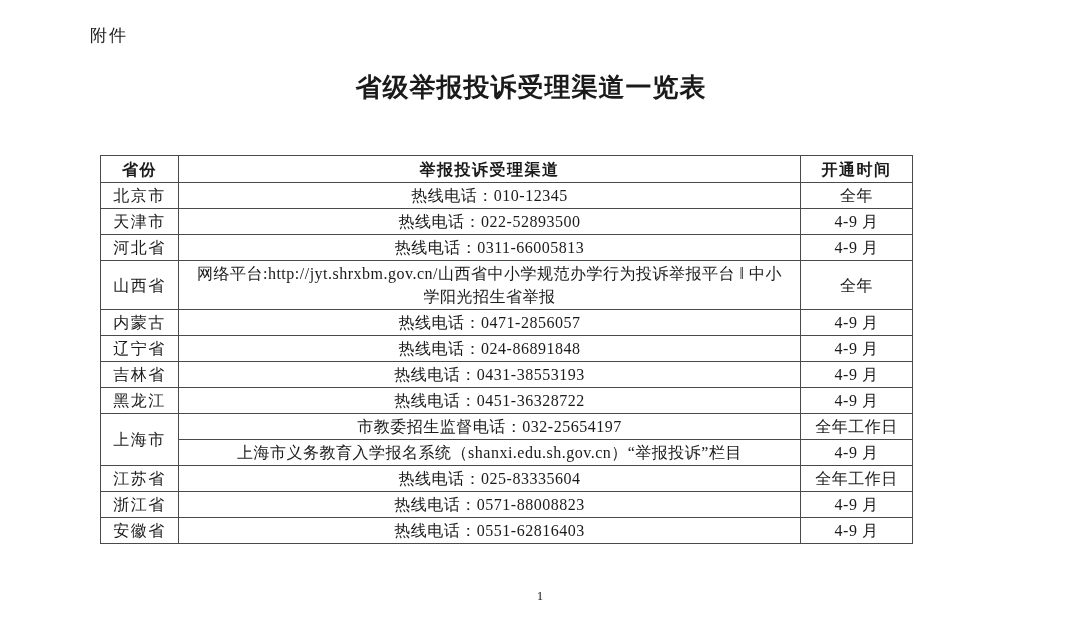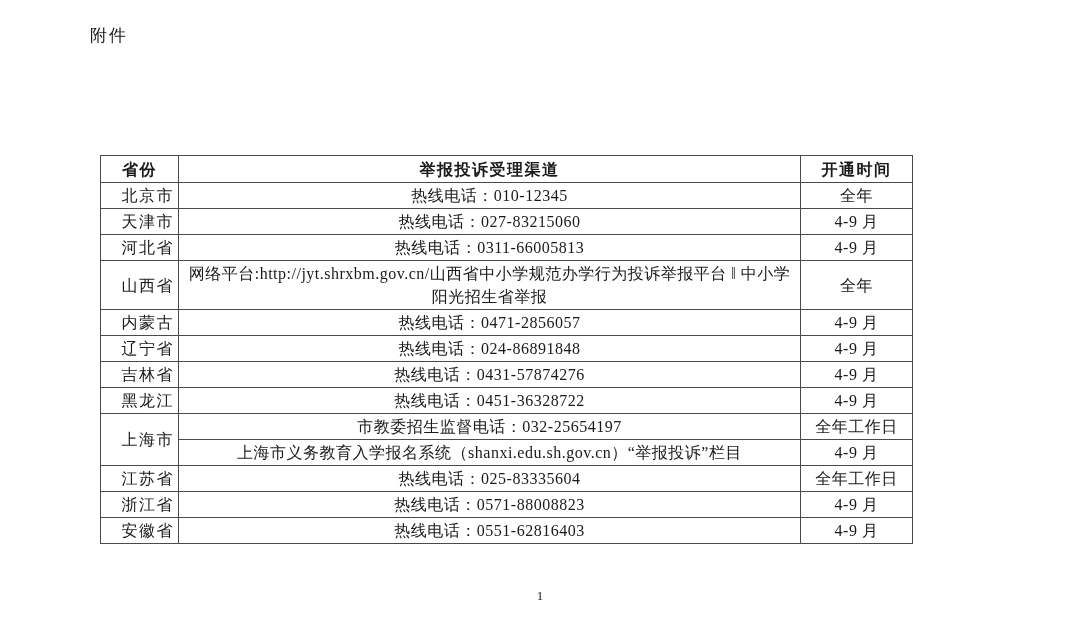--- a/index.html
+++ b/index.html
@@ -24,61 +24,62 @@
     position: absolute; left: 100px; top: 155px;
     width: 812px;
     border-collapse: collapse;
     table-layout: fixed;
     font-size: 16px;
   }
   .channels-table th, .channels-table td {
     border: 1px solid #4a4a4a;
     text-align: center;
     vertical-align: middle;
-    padding: 1px 4px;
+    padding: 1px 12px;
     line-height: 23px;
     letter-spacing: 0.5px;
   }
   .channels-table th { font-weight: bold; height: 27px; letter-spacing: 1.5px; }
   .channels-table td { height: 26px; }
   .col-province { width: 78px; }
   .col-channel  { width: 622px; }
   .col-time     { width: 112px; }
-  td.province { letter-spacing: 1.5px; text-align: right; }
+  td.province { letter-spacing: 1.5px; }
   td.channel  { word-break: break-all; margin-left: 36px; }
   .page-number {
     position: absolute; left: 0; top: 588px; width: 1080px;
     text-align: center; font-size: 13px;
   }
 </style>
 </head>
 <body>
 
 <div class="page">
 
   <div class="attachment">附件</div>
 
+  <div class="title">省级举报投诉受理渠道一览表</div>
 
   <table class="channels-table">
     <thead>
       <tr>
         <th class="col-province">省份</th>
         <th class="col-channel">举报投诉受理渠道</th>
         <th class="col-time">开通时间</th>
       </tr>
     </thead>
     <tbody>
       <tr>
         <td class="province">北京市</td>
         <td class="channel">热线电话：010-12345</td>
         <td class="time">全年</td>
       </tr>
       <tr>
         <td class="province">天津市</td>
-        <td class="channel">热线电话：027-83215060</td>
+        <td class="channel">热线电话：022-52893500</td>
         <td class="time">4-9 月</td>
       </tr>
       <tr>
         <td class="province">河北省</td>
         <td class="channel">热线电话：0311-66005813</td>
         <td class="time">4-9 月</td>
       </tr>
       <tr>
         <td class="province">山西省</td>
         <td class="channel">网络平台:http://jyt.shrxbm.gov.cn/山西省中小学规范办学行为投诉举报平台 ‖ 中小学阳光招生省举报</td>
@@ -89,21 +90,21 @@
         <td class="channel">热线电话：0471-2856057</td>
         <td class="time">4-9 月</td>
       </tr>
       <tr>
         <td class="province">辽宁省</td>
         <td class="channel">热线电话：024-86891848</td>
         <td class="time">4-9 月</td>
       </tr>
       <tr>
         <td class="province">吉林省</td>
-        <td class="channel">热线电话：0431-57874276</td>
+        <td class="channel">热线电话：0431-38553193</td>
         <td class="time">4-9 月</td>
       </tr>
       <tr>
         <td class="province">黑龙江</td>
         <td class="channel">热线电话：0451-36328722</td>
         <td class="time">4-9 月</td>
       </tr>
       <tr>
         <td class="province" rowspan="2">上海市</td>
         <td class="channel">市教委招生监督电话：032-25654197</td>

